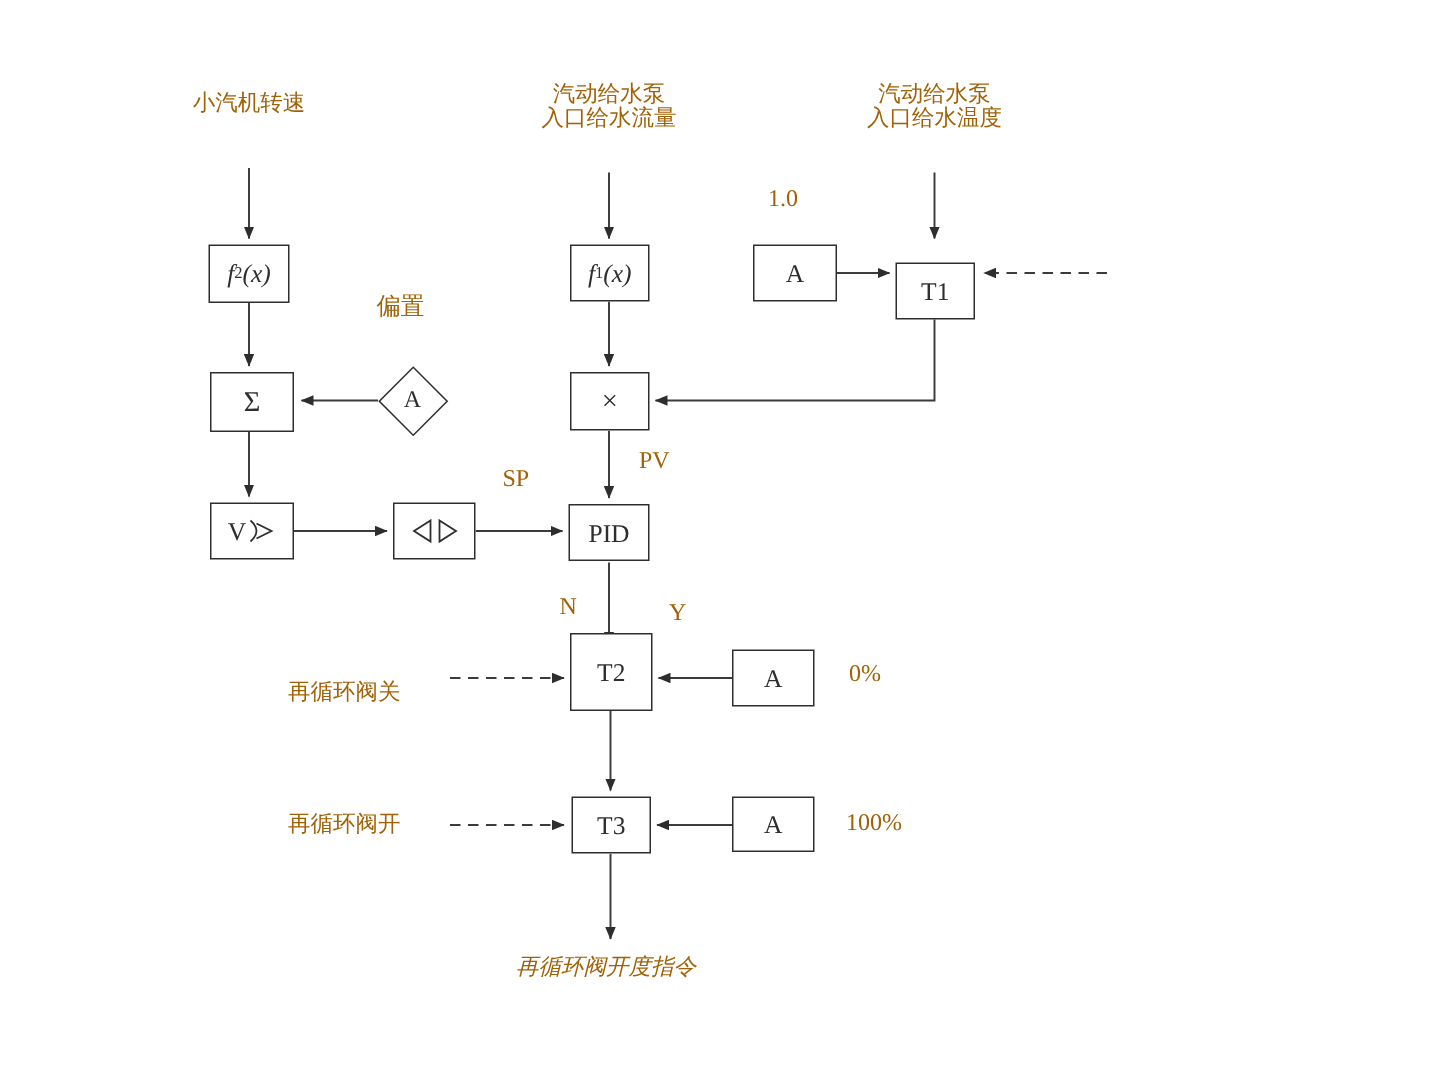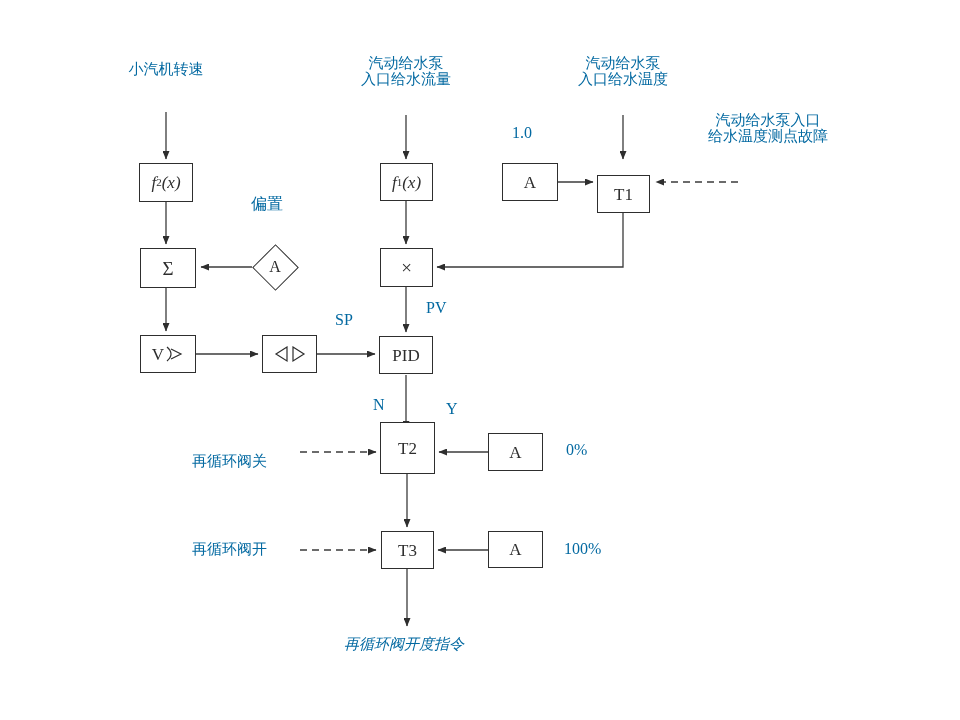--- a/index.html
+++ b/index.html
@@ -10,21 +10,21 @@
   }
   .overlay{position:absolute;left:0;top:0;width:960px;height:720px;}
   .box{
     position:absolute;border:1px solid #2e2e2e;background:#fff;
     display:flex;align-items:center;justify-content:center;
     font-size:17px;line-height:1;box-sizing:border-box;
   }
   .box .fx{font-style:italic;}
   .box sub{font-size:11px;font-style:normal;}
   .sym{font-size:19px;}
-  .lbl{position:absolute;white-space:nowrap;font-size:15px;color:#0369a1;}
+  .lbl{position:absolute;white-space:nowrap;font-size:15px;color:#a16207;}
   .lbl.c{text-align:center;white-space:normal;line-height:16px;}
   .latin{font-size:16px;}
   .diamond{
     position:absolute;left:259px;top:251px;width:31px;height:31px;
     border:1px solid #2e2e2e;background:#fff;transform:rotate(45deg);
   }
   .diamond-label{
     position:absolute;left:252px;top:252px;width:46px;height:30px;
     display:flex;align-items:center;justify-content:center;font-size:16px;
   }
@@ -70,24 +70,20 @@
     <span>小汽机转速</span>
   </div>
   <div class="lbl c" style="left:336px;top:55px;width:140px;">
     <span style="display:block;">汽动给水泵</span>
     <span style="display:block;">入口给水流量</span>
   </div>
   <div class="lbl c" style="left:553px;top:55px;width:140px;">
     <span style="display:block;">汽动给水泵</span>
     <span style="display:block;">入口给水温度</span>
   </div>
-  <div class="lbl c" style="left:668px;top:112px;width:200px;">
-    <span style="display:block;">汽动给水泵入口</span>
-    <span style="display:block;">给水温度测点故障</span>
-  </div>
 
   <div class="lbl latin" style="left:512px;top:124px;">1.0</div>
   <div class="lbl" style="left:251px;top:194px;font-size:16px;">偏置</div>
   <div class="lbl latin" style="left:335px;top:311px;">SP</div>
   <div class="lbl latin" style="left:426px;top:299px;">PV</div>
   <div class="lbl latin" style="left:373px;top:396px;">N</div>
   <div class="lbl latin" style="left:446px;top:400px;">Y</div>
   <div class="lbl latin" style="left:566px;top:441px;">0%</div>
   <div class="lbl latin" style="left:564px;top:540px;">100%</div>
   <div class="lbl" style="left:192px;top:452px;">再循环阀关</div>

